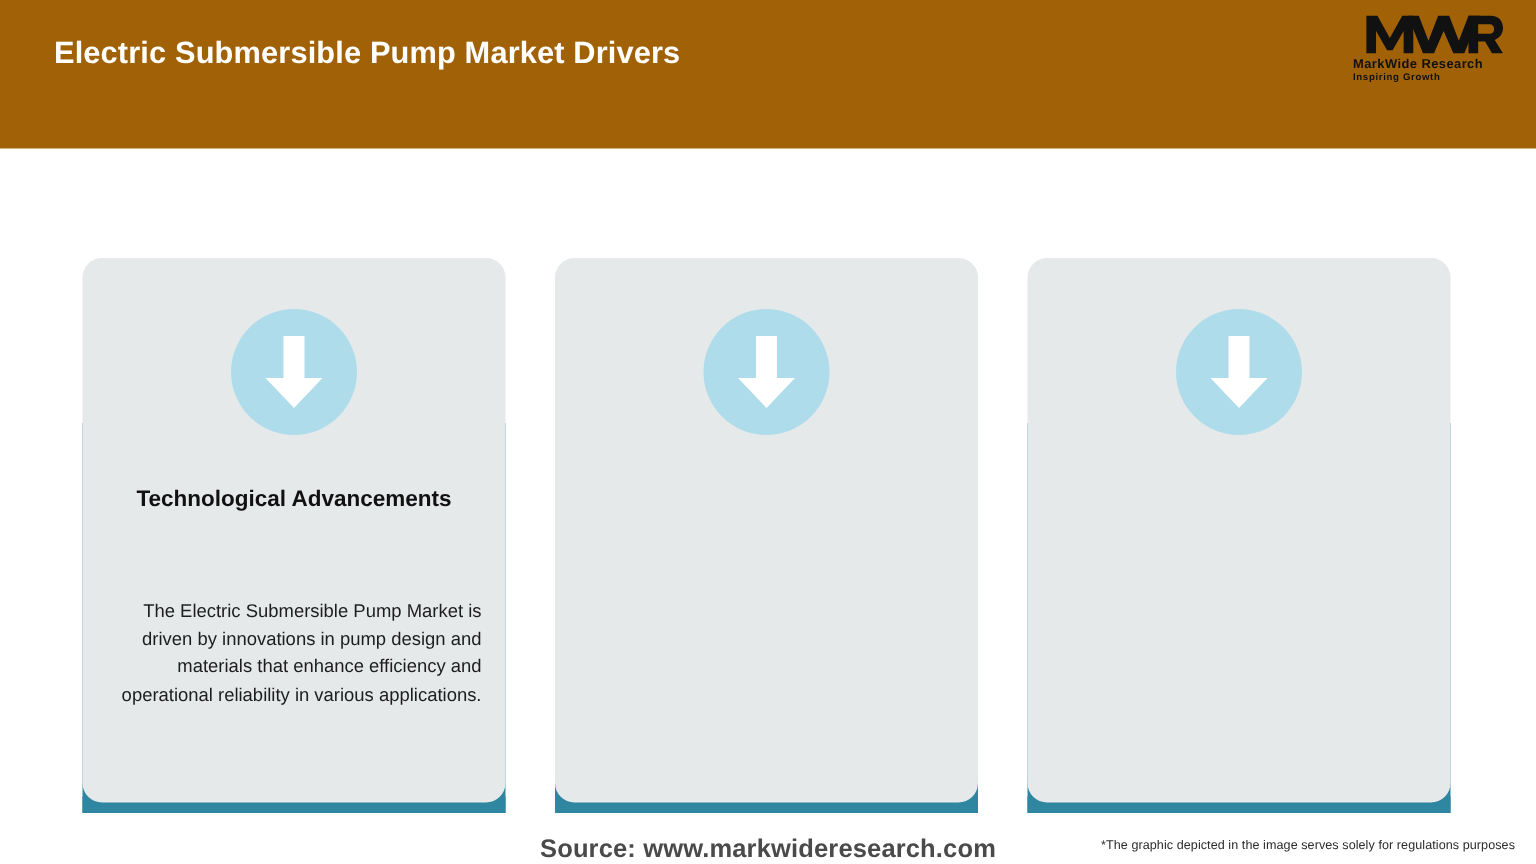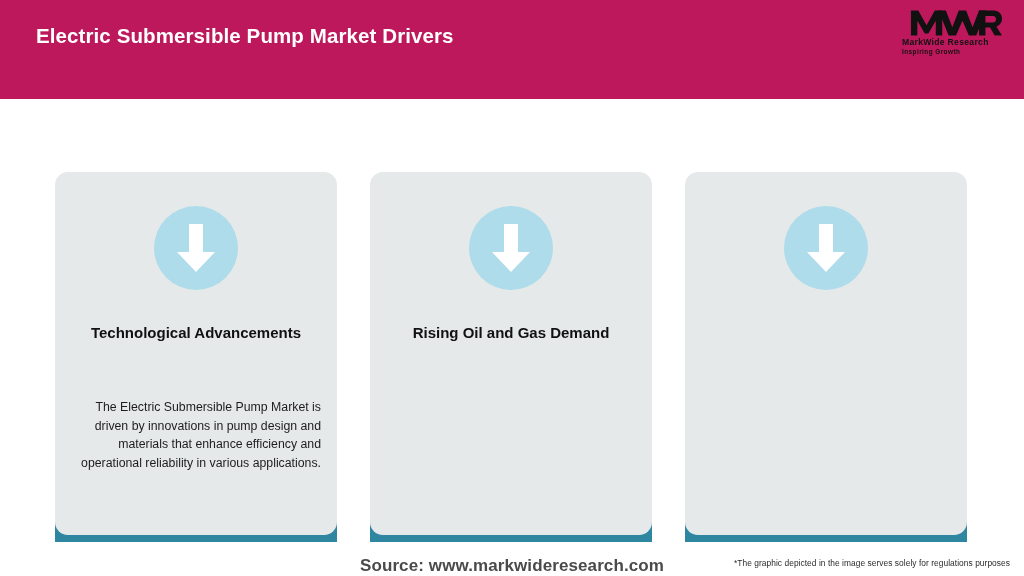--- a/index.html
+++ b/index.html
@@ -16,21 +16,21 @@
     position: relative;
   }
 
   
   .header-band {
     position: absolute;
     left: 0;
     top: 0;
     width: 1024px;
     height: 99px;
-    background: #be185d;
+    background: #a16207;
     box-sizing: border-box;
   }
   .header-title {
     position: absolute;
     left: 36px;
     top: 24px;
     font-size: 20.5px;
     font-weight: bold;
     color: #ffffff;
     letter-spacing: 0.1px;
@@ -212,21 +212,20 @@
   </div>
 
   <div class="card-wrap c2">
     <div class="card-frame"></div>
     <div class="card">
       <div class="icon-circle">
         <svg width="42" height="52" viewBox="0 0 42 52">
           <polygon fill="#FFFFFF" points="14,2 28,2 28,30 40,30 21,50 2,30 14,30"></polygon>
         </svg>
       </div>
-      <div class="card-title">Rising Oil and Gas Demand</div>
     </div>
   </div>
 
   <div class="card-wrap c3">
     <div class="card-frame"></div>
     <div class="card">
       <div class="icon-circle">
         <svg width="42" height="52" viewBox="0 0 42 52">
           <polygon fill="#FFFFFF" points="14,2 28,2 28,30 40,30 21,50 2,30 14,30"></polygon>
         </svg>

